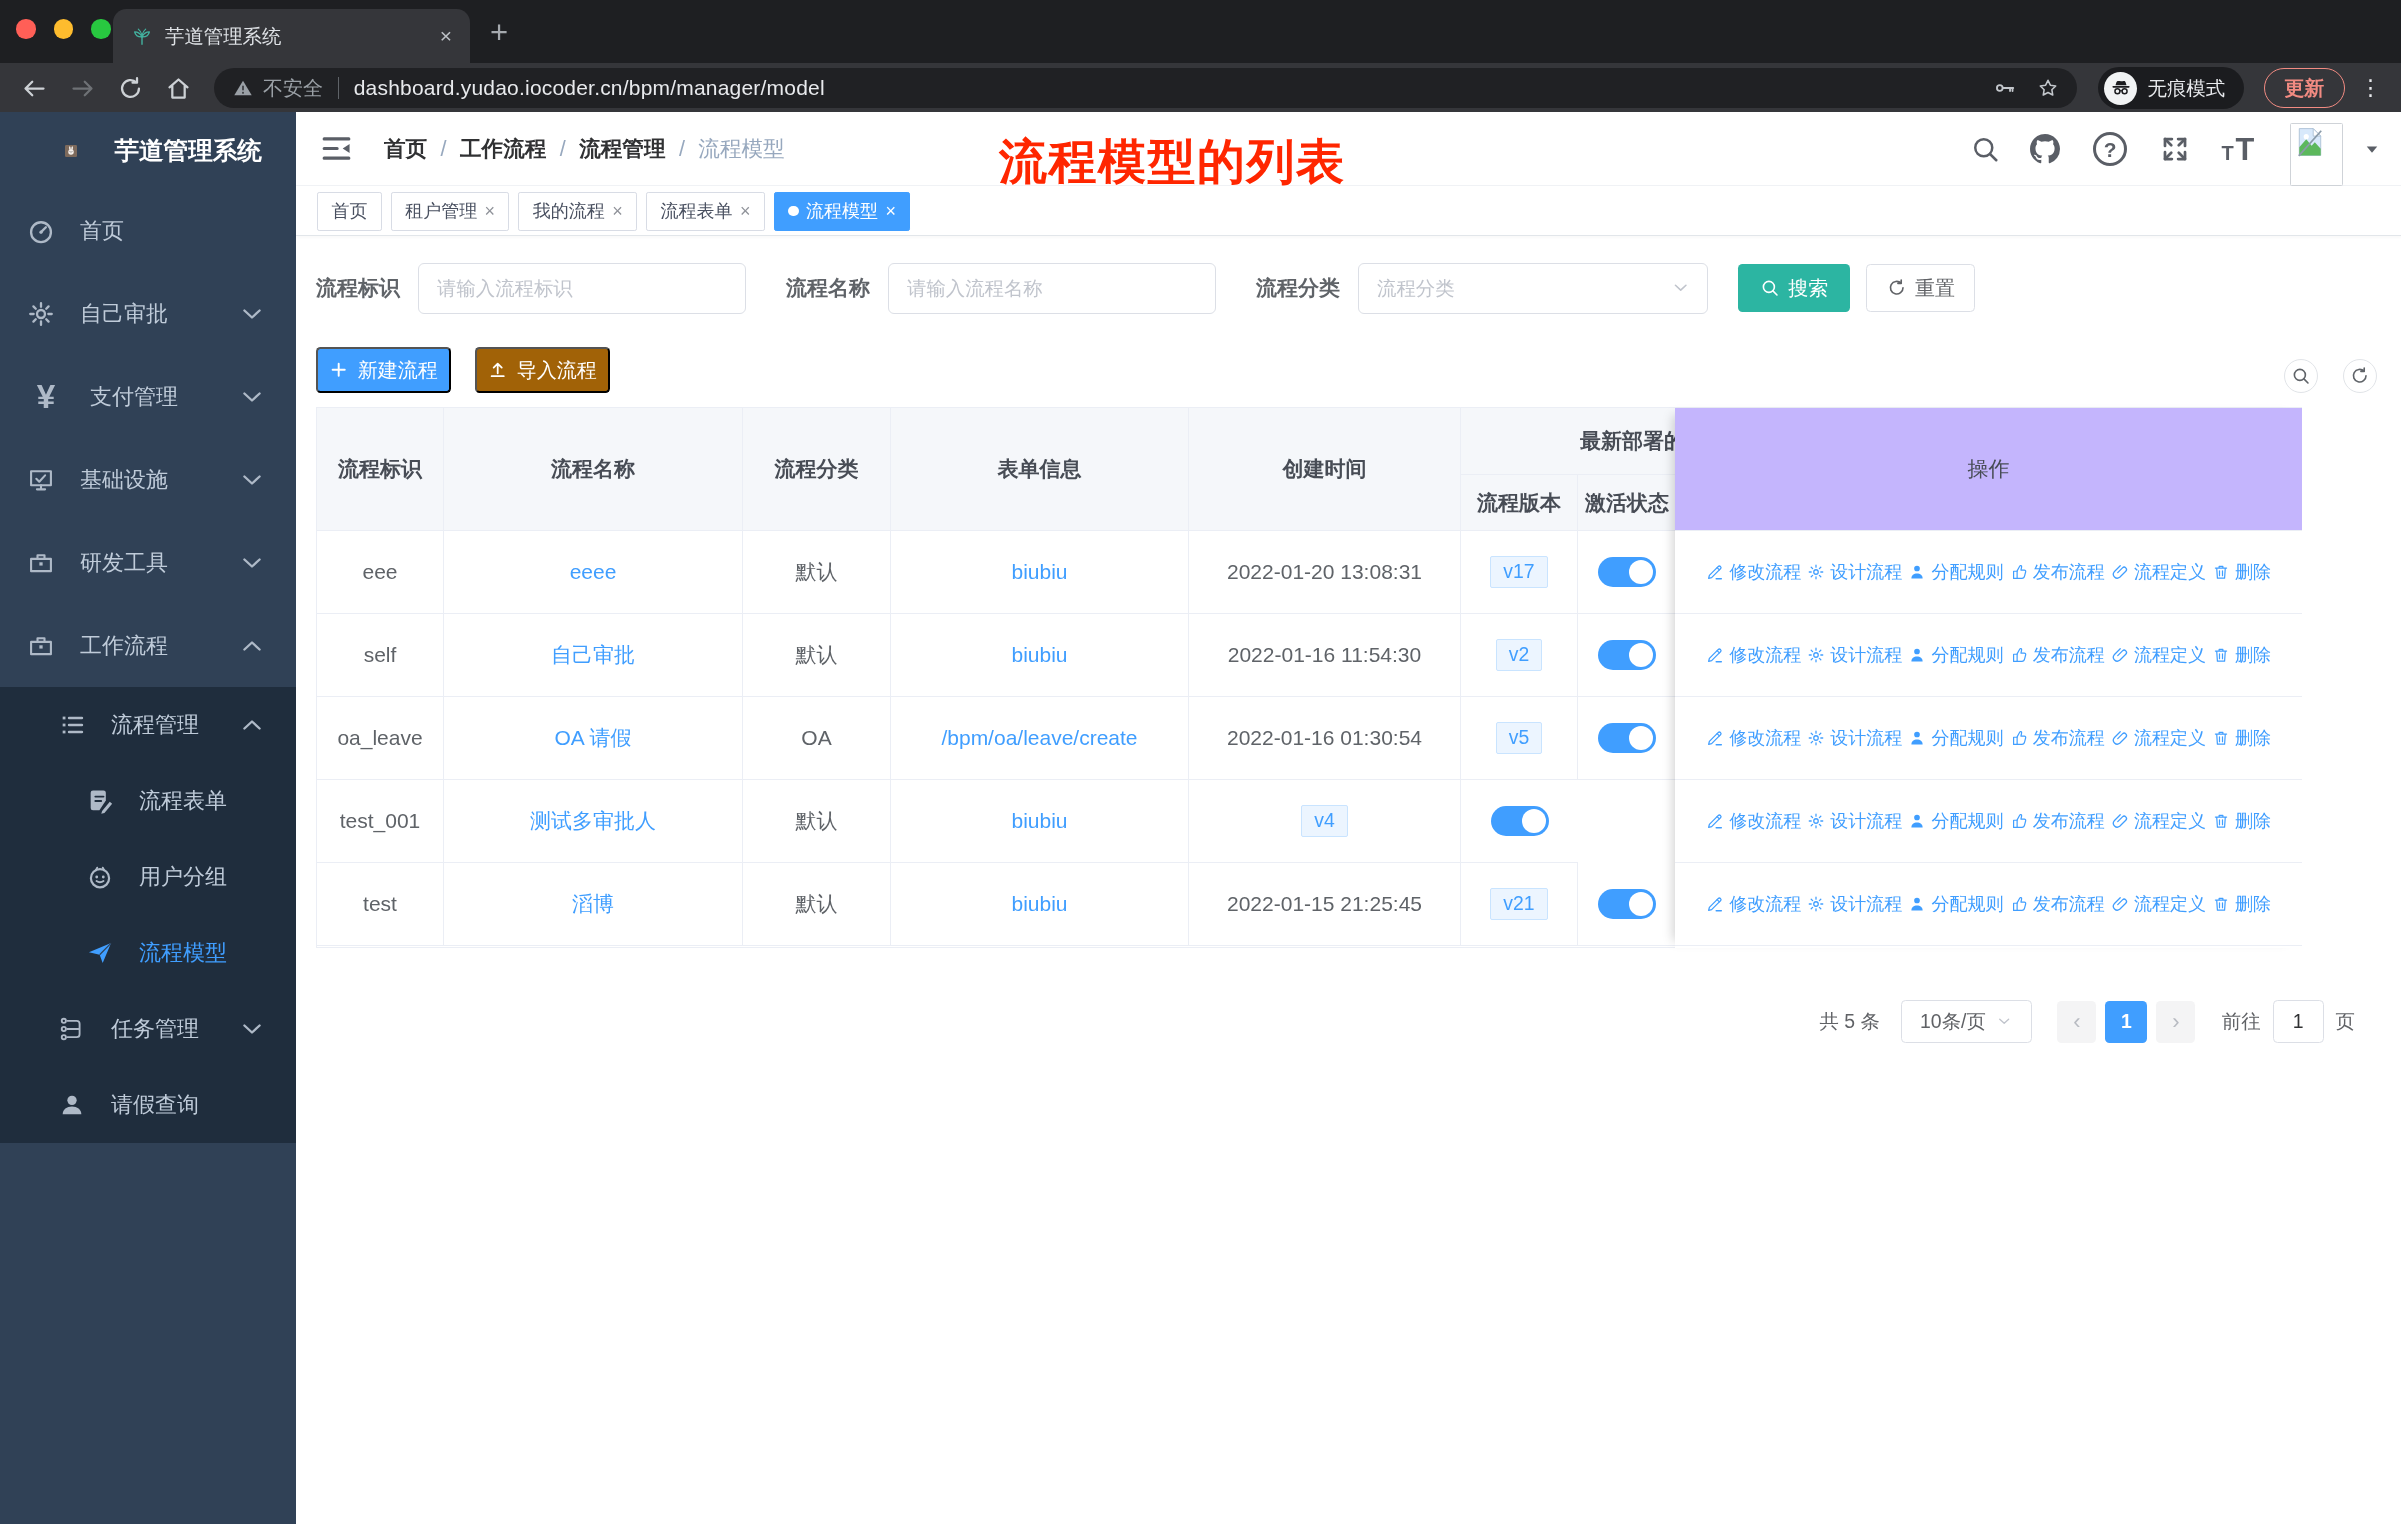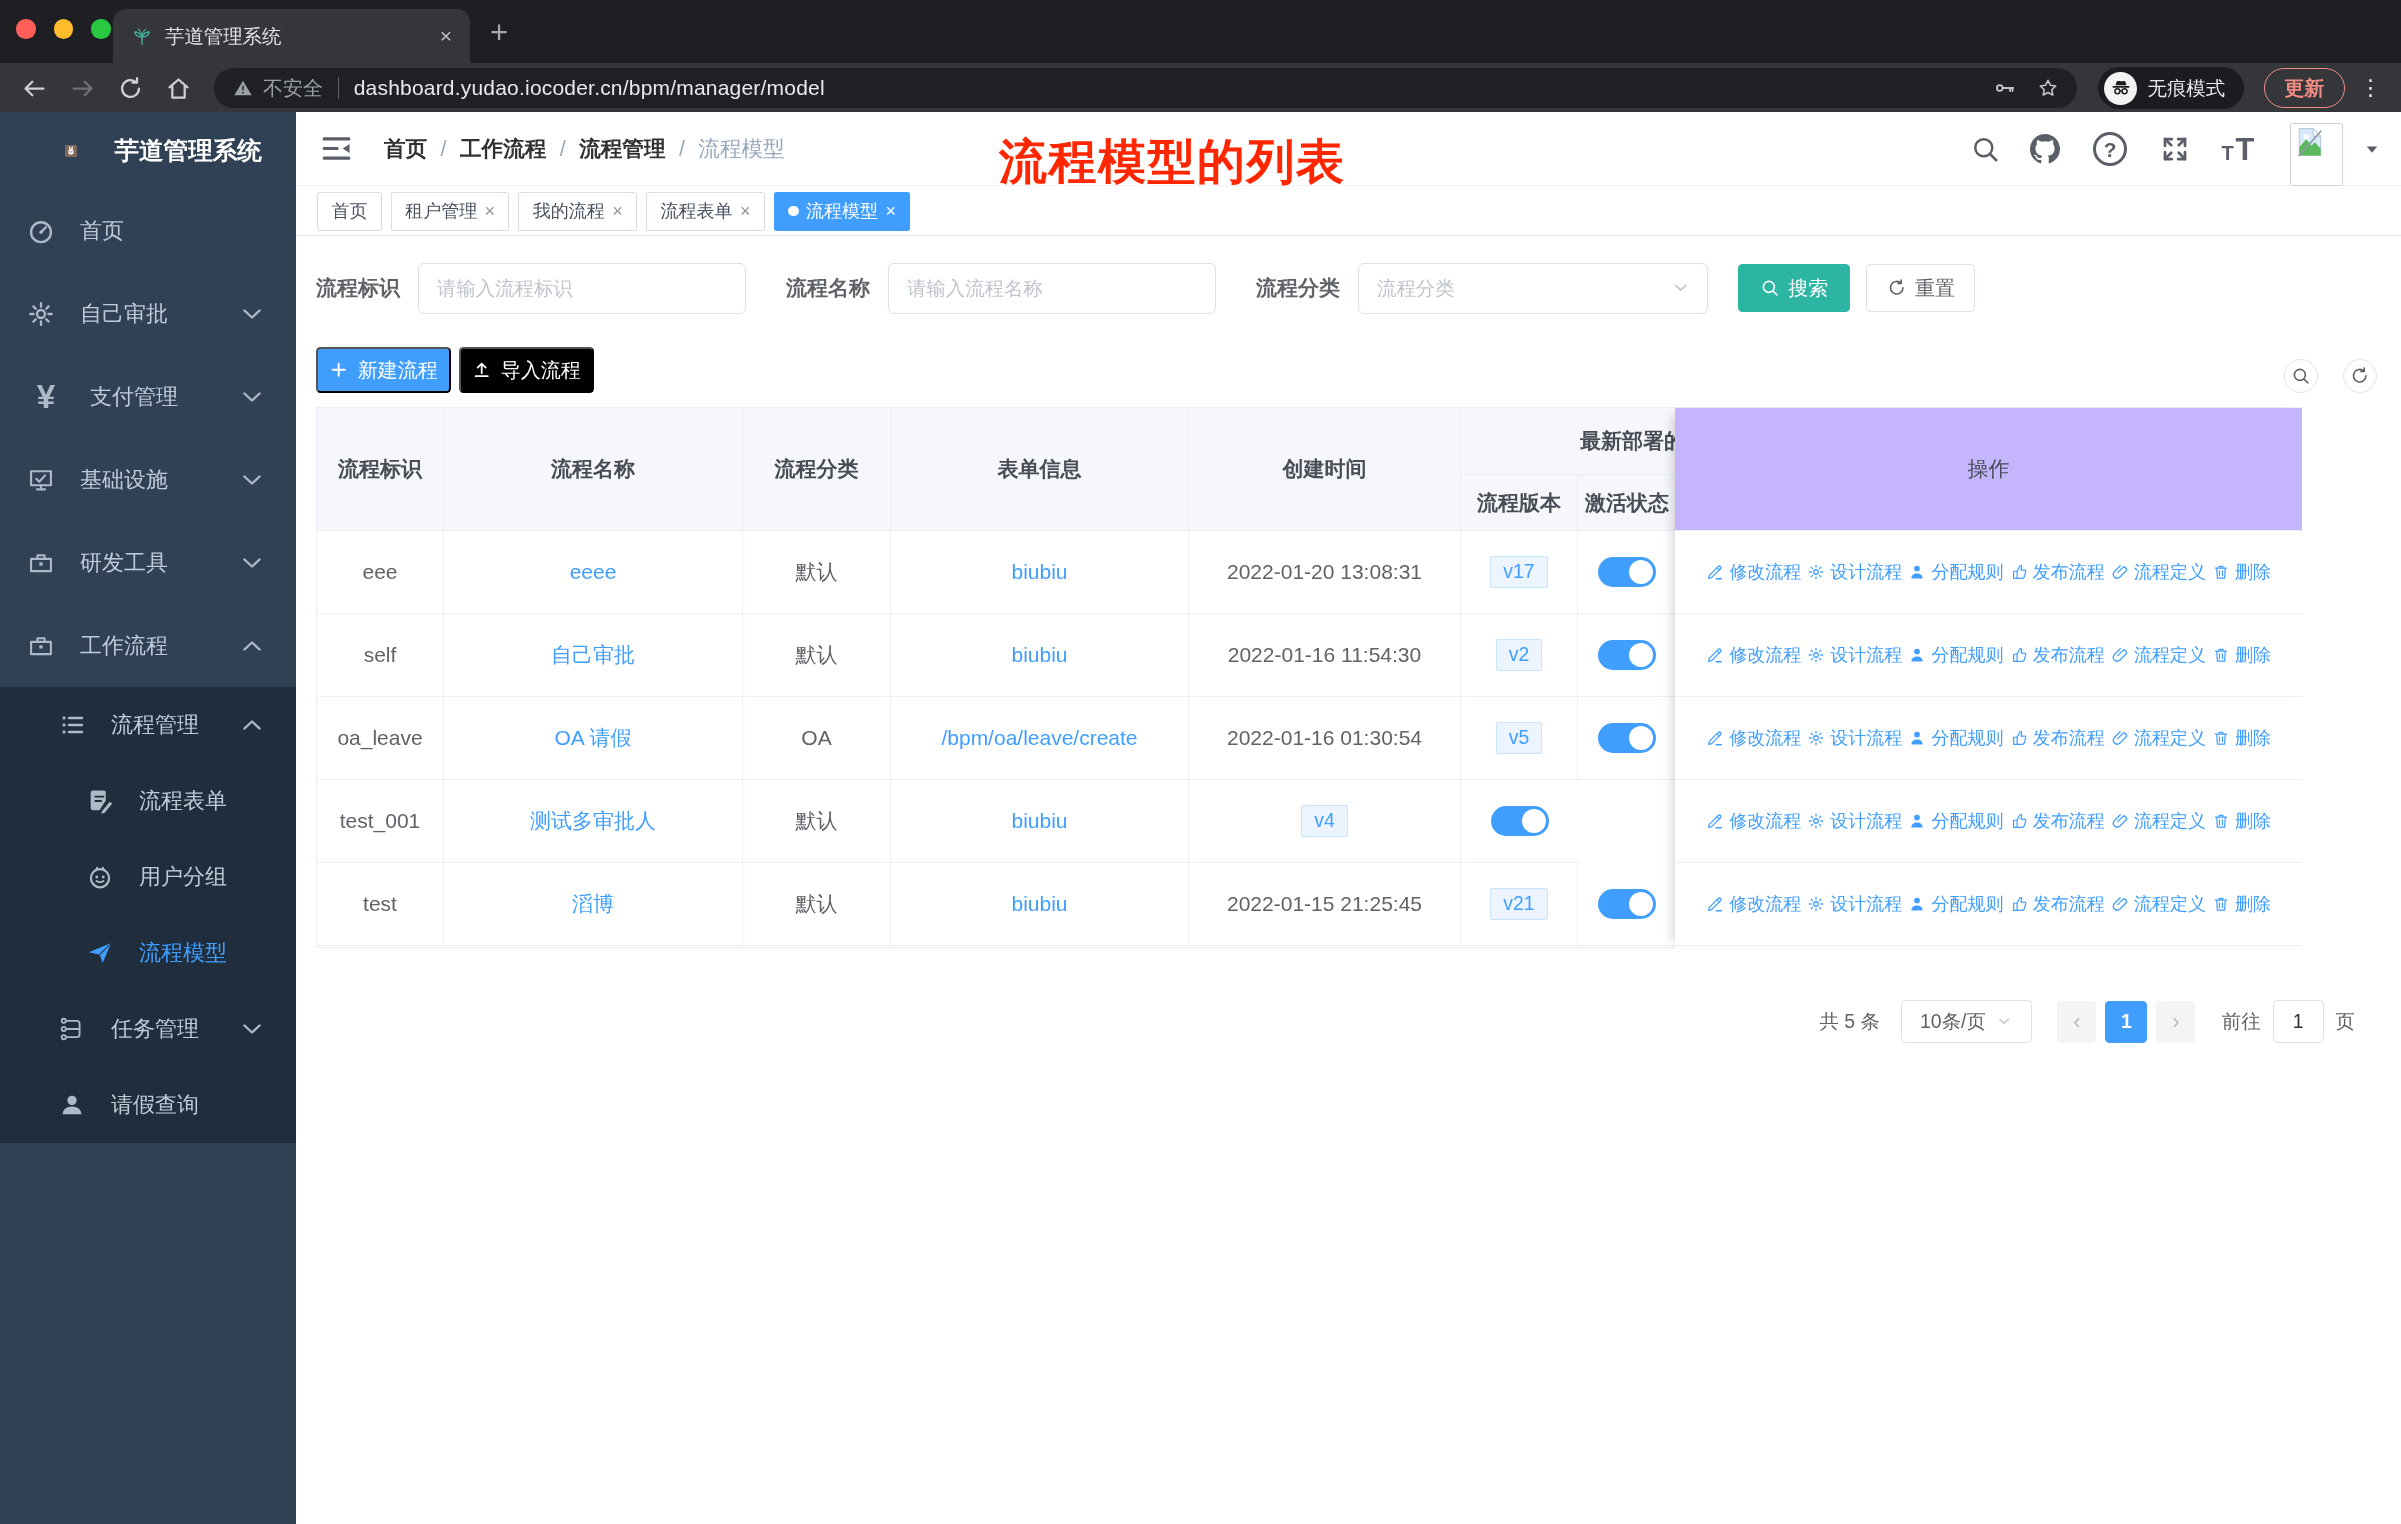--- a/index.html
+++ b/index.html
@@ -97,21 +97,21 @@
     align-items:center;padding:0 18px;color:#c0c4cc;font-size:19.4px;margin-right:30px;position:relative}
   .fselect .chevd{position:absolute;right:16.4px;font-size:19.4px;color:#c0c4cc}
   .btn{display:inline-flex;align-items:center;justify-content:center;border-radius:4.5px;
     font-size:20px;gap:9px;white-space:nowrap}
   .btn-search{width:112px;height:48px;background:var(--teal);color:#fff;border:none}
   .btn-reset{width:109px;height:48px;background:#fff;color:#606266;border:1.1px solid #dcdfe6;margin-left:16.4px}
 
   
   .btnrow{position:absolute;left:316px;top:347px;display:flex;align-items:center}
   .btn-create{width:135px;height:46px;background:var(--primary);color:#fff}
-  .btn-import{width:135px;height:46px;background:#000000;color:#fff;margin-left:8px}
+  .btn-import{width:135px;height:46px;background:#a16207;color:#fff;margin-left:24px}
   .circbtns{position:absolute;top:359px;left:2284px;display:flex;gap:24.6px}
   .circ{width:34px;height:34px;border-radius:50%;border:1.1px solid #e1e4e8;display:flex;
     align-items:center;justify-content:center;font-size:19.4px;color:#5f6368;background:#fff}
 
   
   .tablebox{position:absolute;left:316px;top:407px;width:1986px;height:541px;
     border:0.7px solid #ebeef5;font-size:21px;color:#5f6368}
   .tgrid{position:absolute;left:0;top:0;width:1358px}
   .thead{display:grid;grid-template-columns:127px 299px 148px 298px 272px 117px 98px;
     grid-template-rows:67px 56px;background:#f5f7fa;color:#474c55;font-weight:600}

